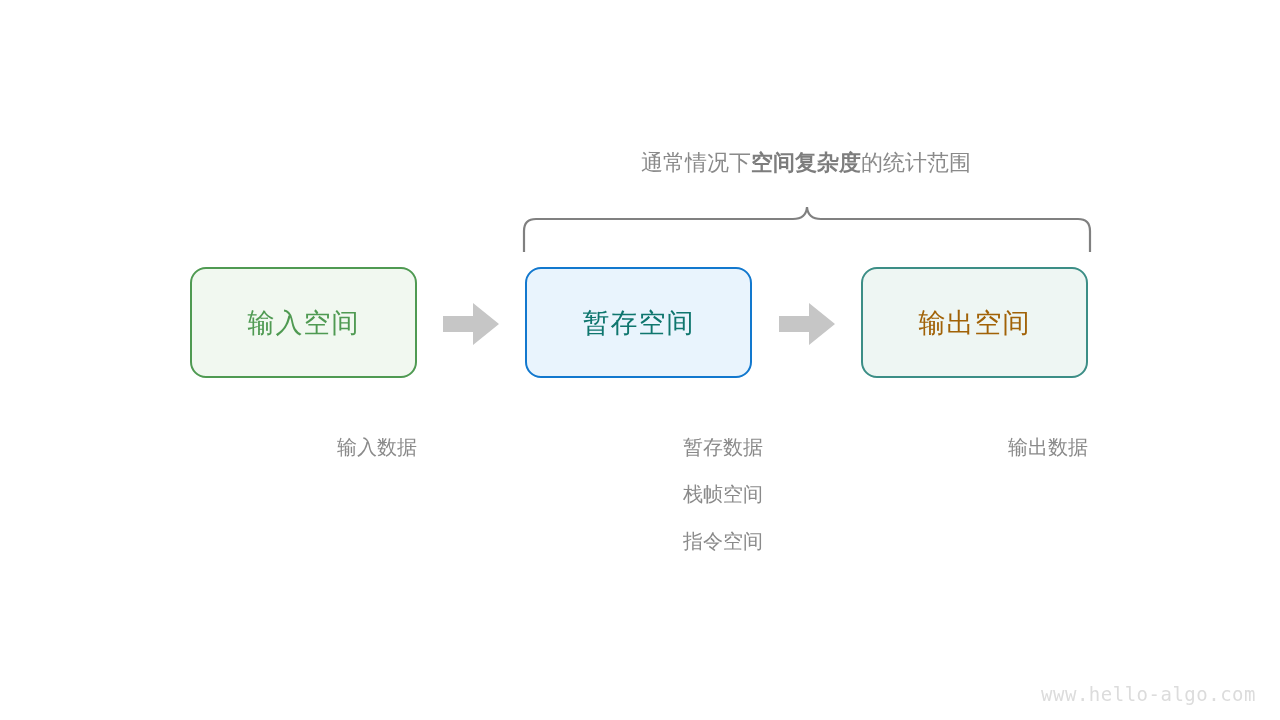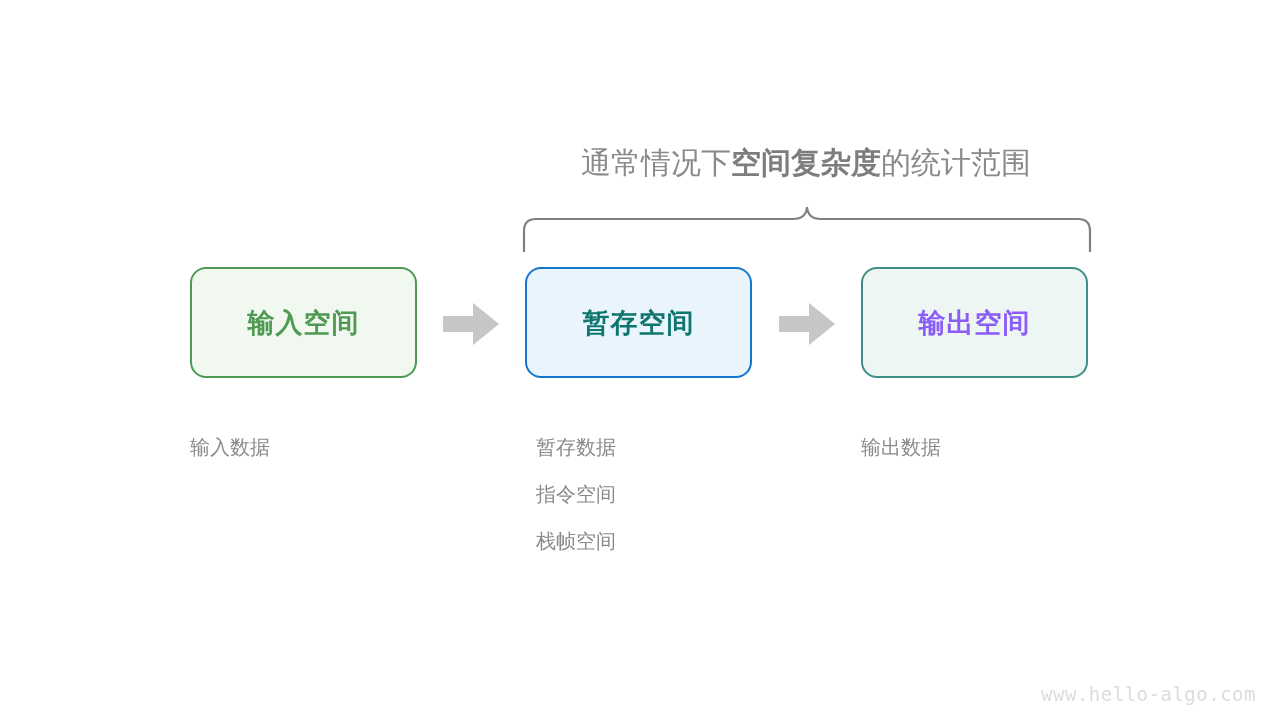--- a/index.html
+++ b/index.html
@@ -21,21 +21,21 @@
     inset: 0;
   }
 
   
   .scope-caption {
     position: absolute;
     left: 506px;
     top: 148px;
     width: 600px;
     text-align: center;
-    font-size: 30px;
+    font-size: 22px;
     line-height: 30px;
     color: #8a8a8a;
     white-space: nowrap;
   }
   .scope-caption .strong {
     font-weight: bold;
     color: #7d7d7d;
   }
 
   
@@ -56,46 +56,46 @@
     border-radius: 16px;
     border-width: 2px;
     border-style: solid;
     box-sizing: border-box;
     display: flex;
     align-items: center;
     justify-content: center;
   }
   .space-box .box-label {
     font-size: 27px;
-    font-weight: bold;
+    font-weight: normal;
     letter-spacing: 1px;
   }
   #box-input  { left: 190px; border-color: #4f9a52; background: #f1f8f0; }
   #box-input .box-label  { color: #4f9a52; }
   #box-buffer { left: 525px; border-color: #1278ce; background: #e9f4fd; }
   #box-buffer .box-label { color: #0f766e; }
   #box-output { left: 861px; border-color: #3c8e86; background: #eef6f3; }
-  #box-output .box-label { color: #8b5cf6; }
+  #box-output .box-label { color: #a16207; }
 
   
   .flow-arrow {
     position: absolute;
     top: 300px;
     width: 60px;
     height: 48px;
   }
   #arrow-1 { left: 441px; }
   #arrow-2 { left: 777px; }
 
   
   .note-column {
     position: absolute;
     top: 424px;
     width: 227px;
-    text-align: left;
+    text-align: right;
   }
   #notes-input  { left: 190px; }
   #notes-buffer { left: 536px; }
   #notes-output { left: 861px; }
   .note-line {
     font-size: 20px;
     line-height: 47px;
     color: #8a8a8a;
     white-space: nowrap;
   }
@@ -151,22 +151,22 @@
   <svg class="flow-arrow" id="arrow-2" viewBox="0 0 60 48">
     <path d="M 2 16 L 32 16 L 32 3 L 58 24 L 32 45 L 32 32 L 2 32 Z" fill="#c6c6c6"></path>
   </svg>
 
   <div class="note-column" id="notes-input">
     <div class="note-line">输入数据</div>
   </div>
 
   <div class="note-column" id="notes-buffer">
     <div class="note-line">暂存数据</div>
+    <div class="note-line">栈帧空间</div>
     <div class="note-line">指令空间</div>
-    <div class="note-line">栈帧空间</div>
   </div>
 
   <div class="note-column" id="notes-output">
     <div class="note-line">输出数据</div>
   </div>
 
   <div class="watermark">www.hello-algo.com</div>
 
 </div>
 

